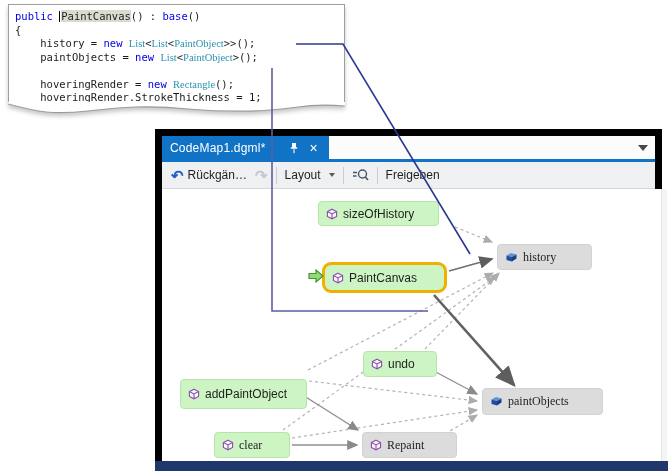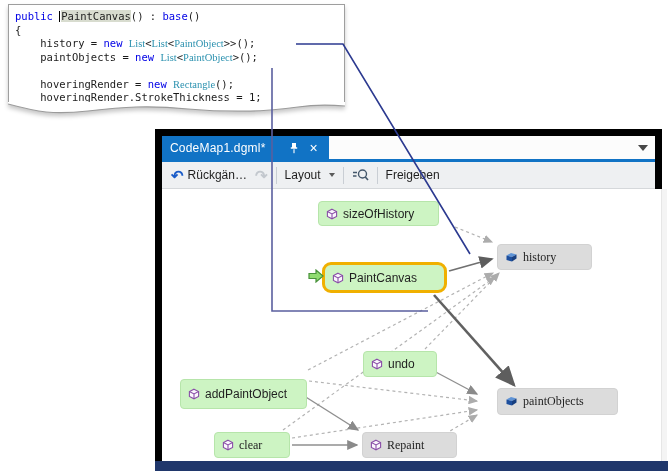--- a/index.html
+++ b/index.html
@@ -198,21 +198,21 @@
         </div>
         <div class="node green" style="left: 18px; top: 178px; width: 127px; height: 30px; margin-top: 12px;">
           <span class="nicon">
             <svg width="12" height="12" viewBox="0 0 12 12">
               <path d="M6 1.2 L10.6 3.6 L10.6 8.4 L6 10.8 L1.4 8.4 L1.4 3.6 Z" fill="#fbf7fd" stroke="#8a4fa8" stroke-width="1.1"></path>
               <path d="M1.4 3.6 L6 6 L10.6 3.6 M6 6 L6 10.8" fill="none" stroke="#8a4fa8" stroke-width="1.1"></path>
             </svg>
           </span>
           <span class="nlabel">addPaintObject</span>
         </div>
-        <div class="node gray" style="left: 335px; top: 199px; width: 121px; height: 27px;">
+        <div class="node gray" style="left: 320px; top: 199px; width: 121px; height: 27px;">
           <span class="nicon">
             <svg width="13" height="11" viewBox="0 0 13 11">
               <polygon points="1.5,3.5 6,1 11.5,2.5 7,5" fill="#5e93d6"></polygon>
               <polygon points="1.5,3.5 7,5 7,9.5 1.5,8" fill="#1d4f9e"></polygon>
               <polygon points="7,5 11.5,2.5 11.5,6.5 7,9.5" fill="#173f80"></polygon>
             </svg>
           </span>
           <span class="nlabel">paintObjects</span>
         </div>
         <div class="node green" style="left: 52px; top: 243px; width: 76px; height: 26px; font-family: Liberation Serif, serif;">

